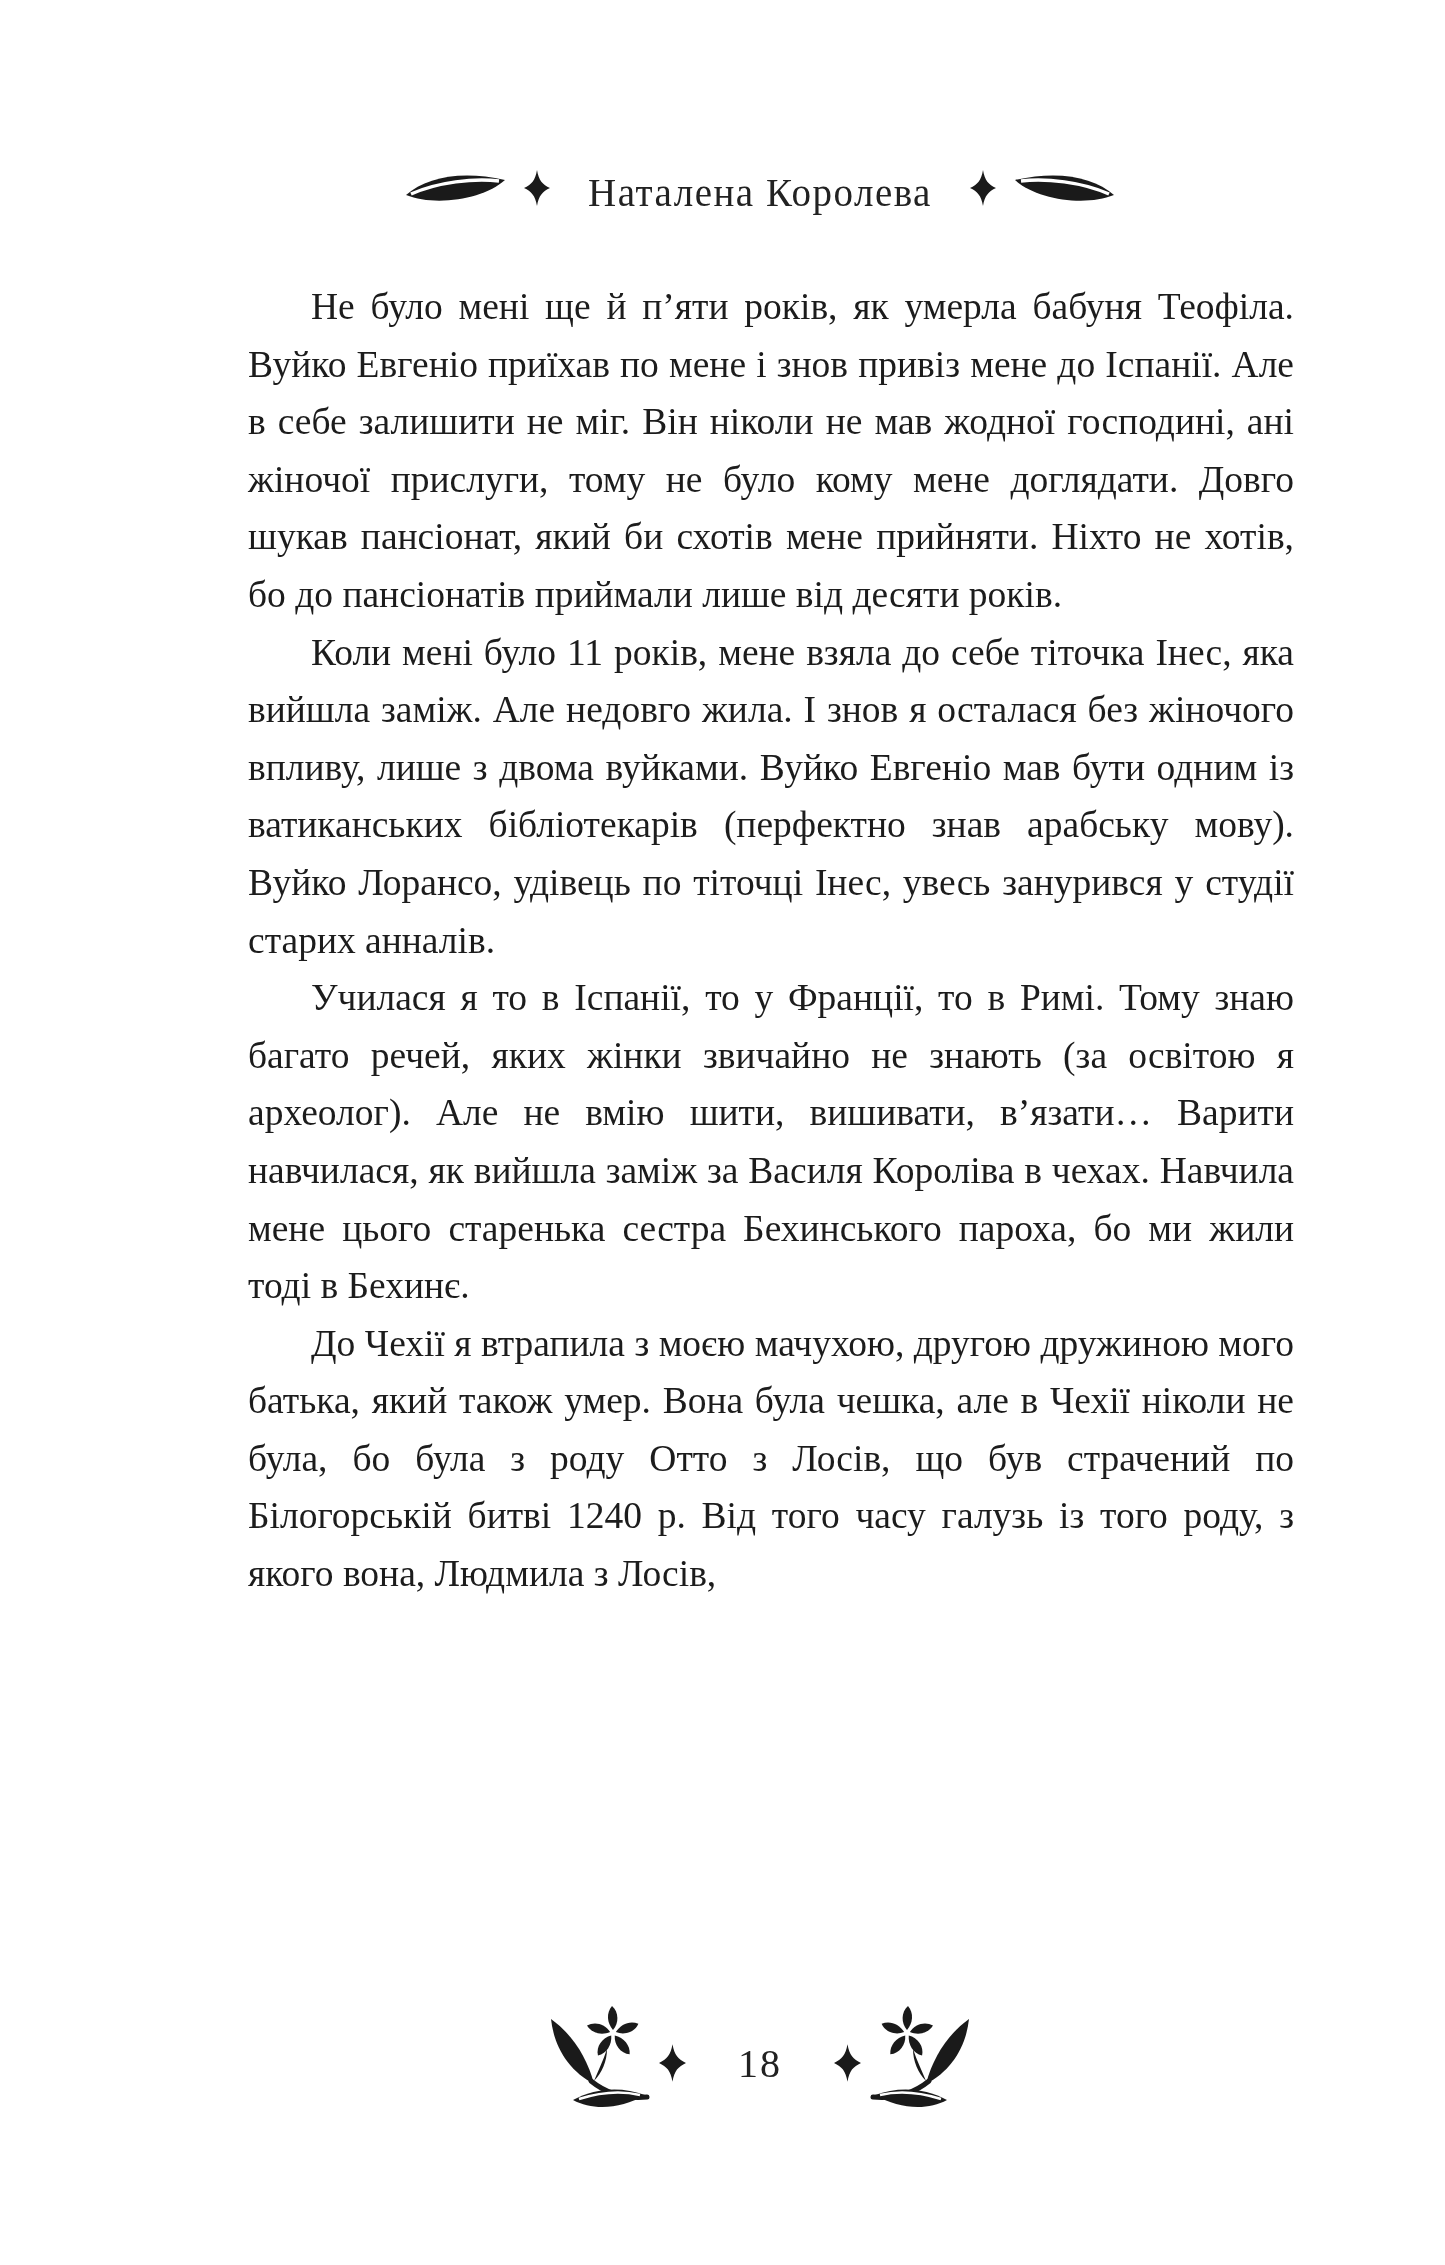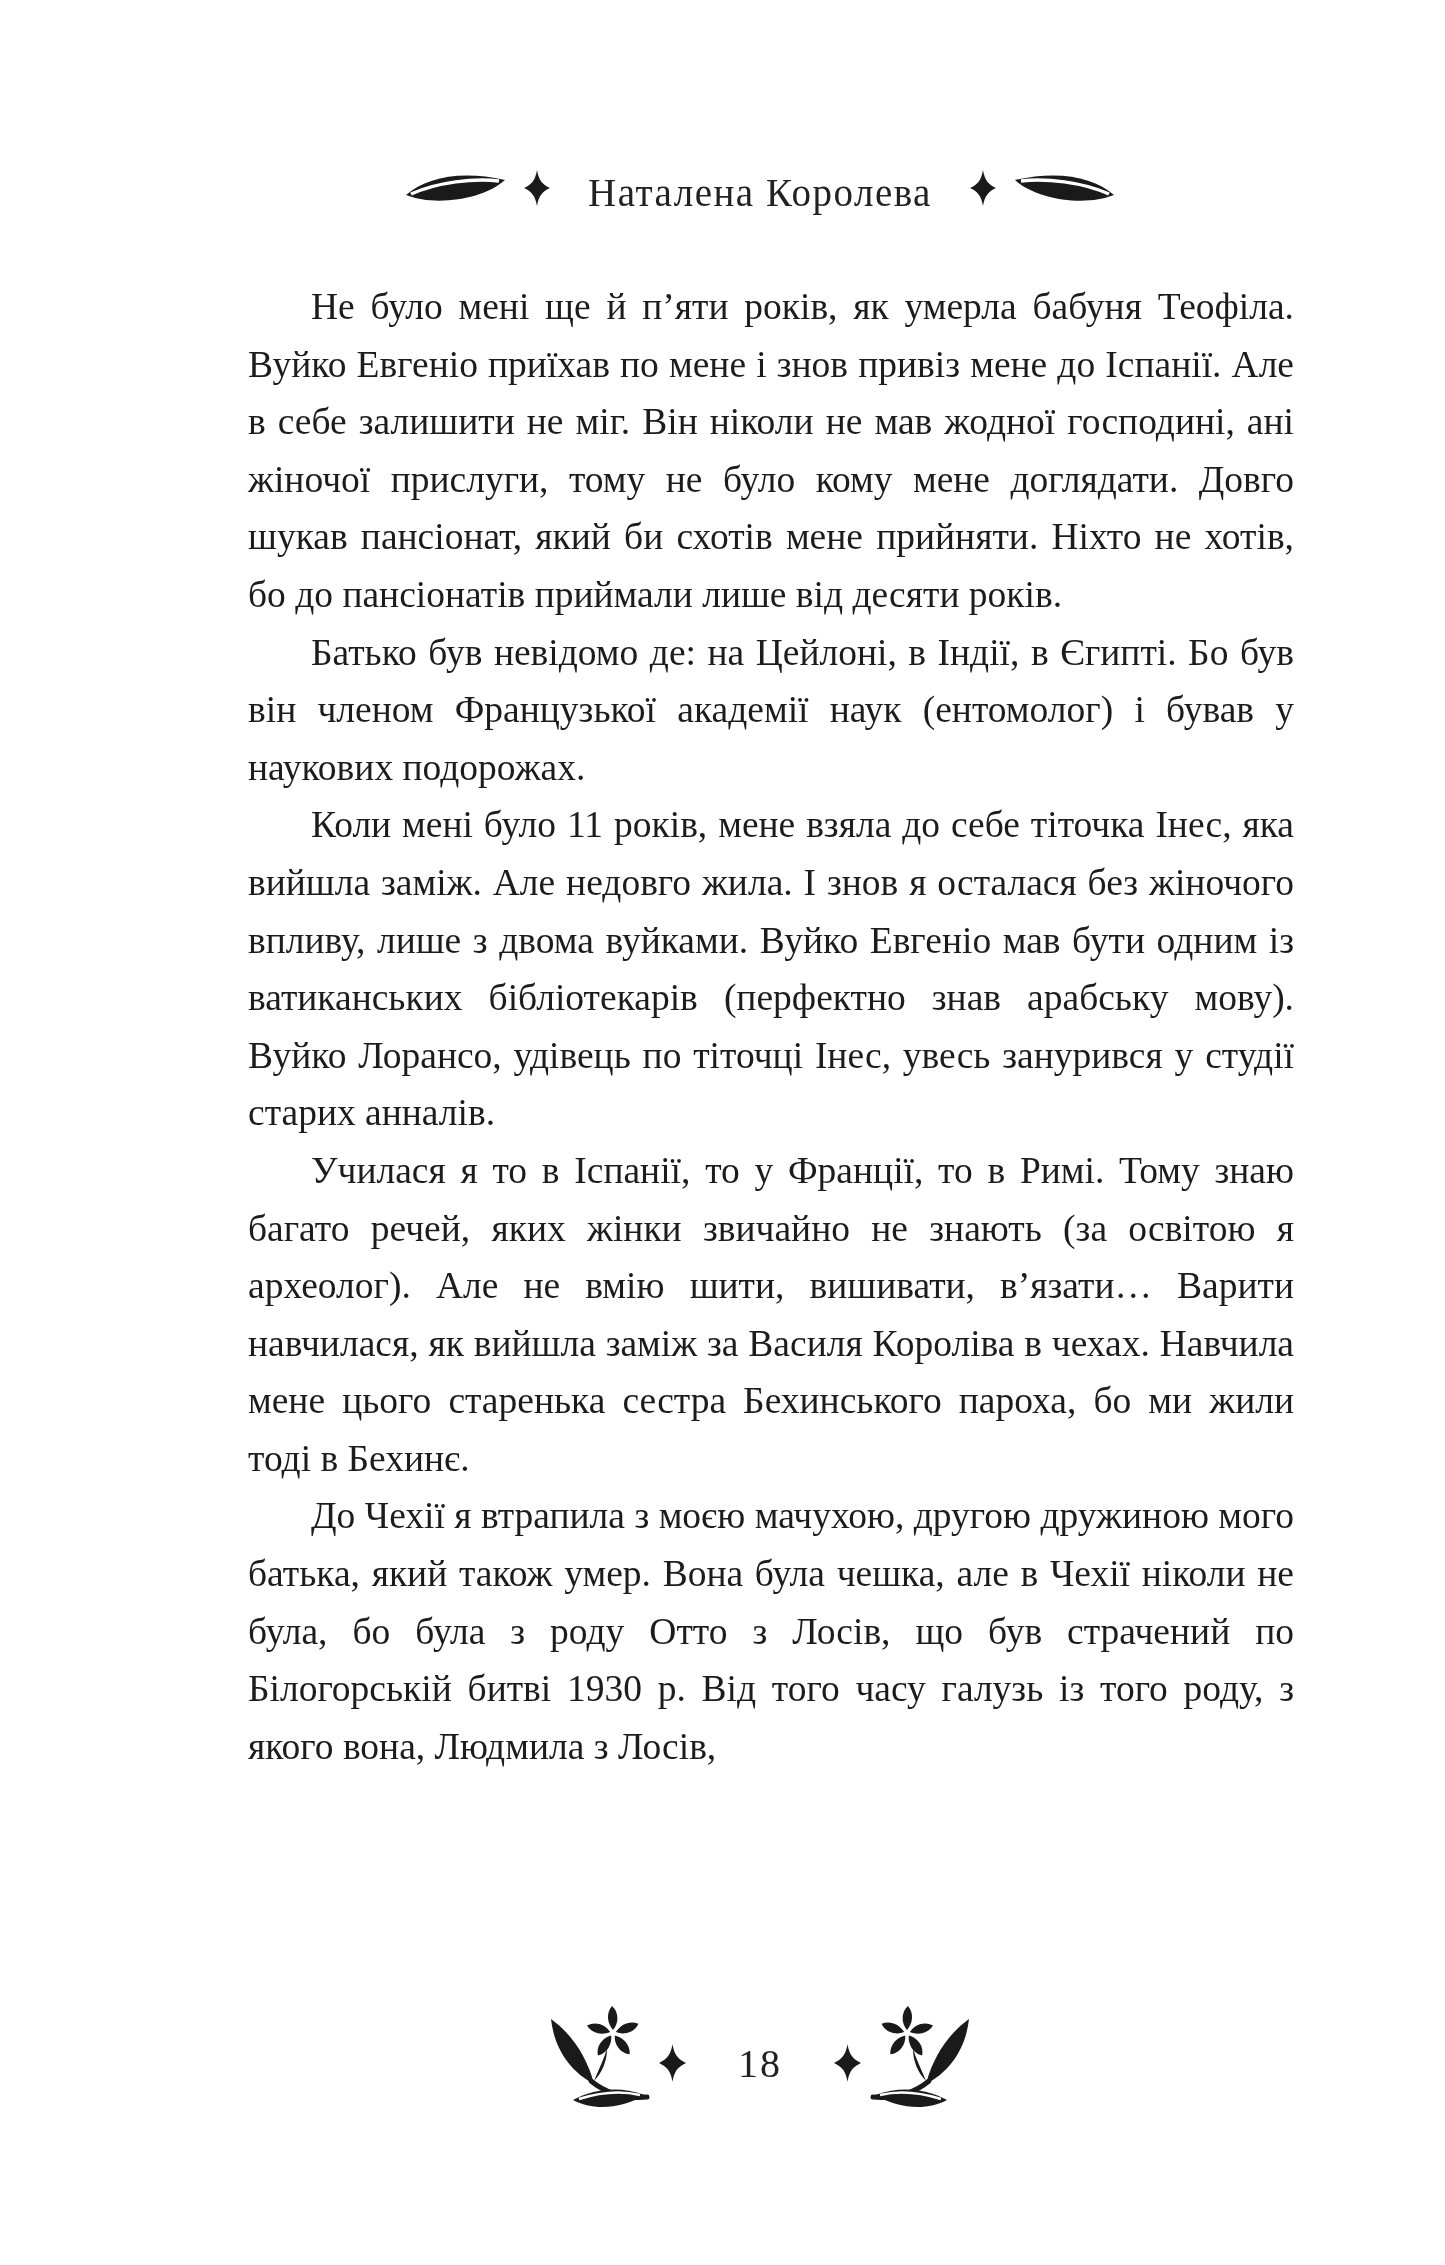--- a/index.html
+++ b/index.html
@@ -92,24 +92,23 @@
       <path d="M13,0 C14.8,10.5 18.5,14.5 26,18 C18.5,21.5 14.8,25.5 13,36 C11.2,25.5 7.5,21.5 0,18 C7.5,14.5 11.2,10.5 13,0 Z" fill="#1a1a1a"></path>
     </svg>
     <svg class="orn mirror" width="104" height="36" viewBox="0 0 104 36" aria-hidden="true">
       <path d="M2,25 C22,7 58,0 101,10 C80,29 32,37 2,25 Z" fill="#1a1a1a"></path>
       <path d="M7,24 C34,12 70,8 95,11" fill="none" stroke="#ffffff" stroke-width="3.5"></path>
     </svg>
   </header>
 
   <main class="body-text">
       <p>Не було мені ще й п’яти років, як умерла бабуня Теофіла. Вуйко Евгеніо приїхав по мене і знов привіз мене до Іспанії. Але в себе залишити не міг. Він ніколи не мав жодної господині, ані жіночої прислуги, тому не було кому мене доглядати. Довго шукав пансіонат, який би схотів мене прийняти. Ніхто не хотів, бо до пансіонатів приймали лише від десяти років.</p>
-      <p>Батько був невідомо де: на Цейлоні, в Індії, в Єгипті. Бо був він членом Французької академії наук (ентомолог) і бував у наукових подорожах.</p>
       <p>Коли мені було 11 років, мене взяла до себе тіточка Інес, яка вийшла заміж. Але недовго жила. І знов я осталася без жіночого впливу, лише з двома вуйками. Вуйко Евгеніо мав бути одним із ватиканських бібліотекарів (перфектно знав арабську мову). Вуйко Лорансо, удівець по тіточці Інес, увесь занурився у студії старих анналів.</p>
       <p>Училася я то в Іспанії, то у Франції, то в Римі. Тому знаю багато речей, яких жінки звичайно не знають (за освітою я археолог). Але не вмію шити, вишивати, в’язати… Варити навчилася, як вийшла заміж за Василя Короліва в чехах. Навчила мене цього старенька сестра Бехинського пароха, бо ми жили тоді в Бехинє.</p>
-      <p>До Чехії я втрапила з моєю мачухою, другою дружиною мого батька, який також умер. Вона була чешка, але в Чехії ніколи не була, бо була з роду Отто з Лосів, що був страчений по Білогорській битві 1930 р. Від того часу галузь із того роду, з якого вона, Людмила з Лосів,</p>
+      <p>До Чехії я втрапила з моєю мачухою, другою дружиною мого батька, який також умер. Вона була чешка, але в Чехії ніколи не була, бо була з роду Отто з Лосів, що був страчений по Білогорській битві 1240 р. Від того часу галузь із того роду, з якого вона, Людмила з Лосів,</p>
     </main>
 
   <footer class="page-footer">
     <svg class="orn sprig-left" width="108" height="110" viewBox="0 0 108 110" aria-hidden="true">
 
       <path d="M6,14 C9,42 24,66 49,79 C42,52 27,29 6,14 Z" fill="#1a1a1a"></path>
 
       <path d="M46,76 C62,89 80,94 102,92" fill="none" stroke="#1a1a1a" stroke-width="5" stroke-linecap="round"></path>
 
       <path d="M28,95 C52,82 78,82 100,90 C76,104 48,106 28,95 Z" fill="#1a1a1a"></path>

